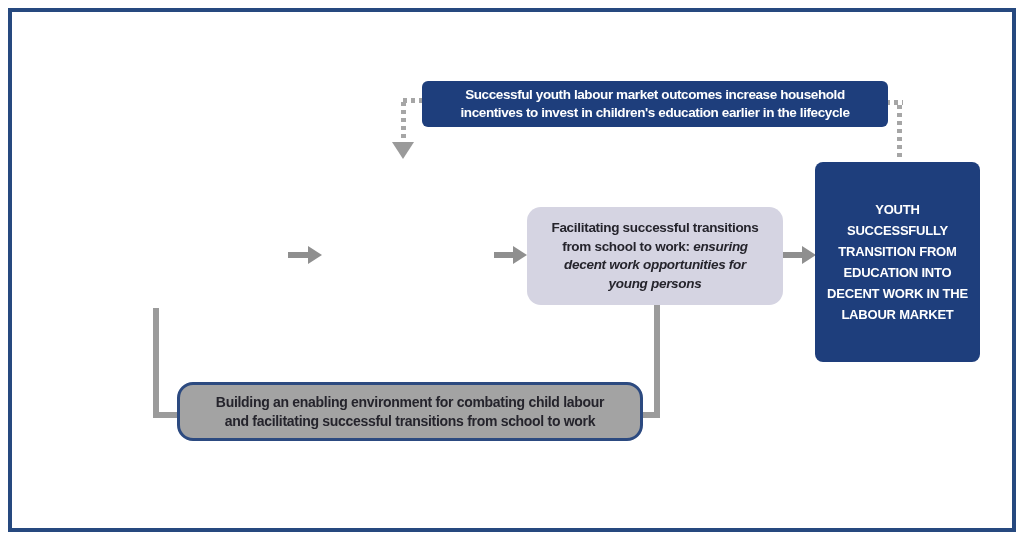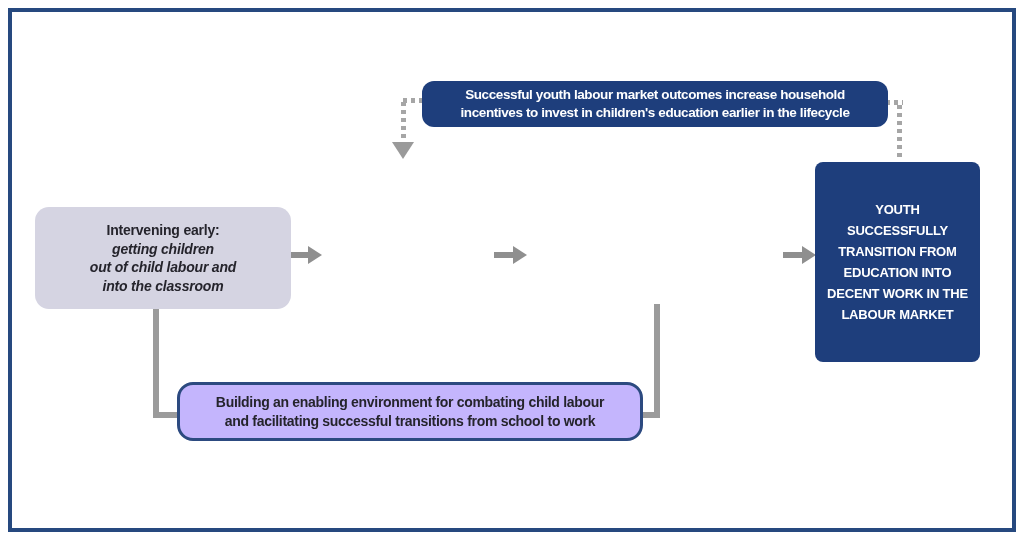--- a/index.html
+++ b/index.html
@@ -11,42 +11,42 @@
     position:absolute;left:8px;top:8px;right:9px;bottom:9px;
     border:4px solid #26497f;background:transparent;
   }
   .box{
     position:absolute;display:flex;align-items:center;justify-content:center;
     text-align:center;font-weight:700;white-space:pre;z-index:3;
   }
   .navy{background:#1e3e7c;color:#ffffff;}
   .lav{background:#d5d4e2;color:#25242c;}
   .top-box{
-    left:422px;top:81px;width:466px;height:46px;border-radius:12px;
+    left:422px;top:81px;width:466px;height:46px;border-radius:6px;
     font-size:13.5px;line-height:18px;letter-spacing:-0.4px;
   }
   .left-box{
     left:35px;top:207px;width:256px;height:102px;border-radius:14px;
     font-size:14px;line-height:18.5px;letter-spacing:-0.2px;
   }
   .center-box{
     left:322px;top:162px;width:172px;height:203px;border-radius:12px;
     font-size:14px;line-height:22px;letter-spacing:-0.2px;
   }
   .mid-box{
     left:527px;top:207px;width:256px;height:98px;border-radius:14px;
     font-size:13.5px;line-height:18.5px;letter-spacing:-0.3px;
   }
   .right-box{
     left:815px;top:162px;width:165px;height:200px;border-radius:8px;
     font-size:13px;line-height:21px;letter-spacing:-0.2px;
   }
   .bottom-box{
     left:177px;top:382px;width:466px;height:59px;border-radius:16px;
-    background:#c4b5fd;border:3px solid #2c4a80;color:#25242c;
+    background:#a3a3a3;border:3px solid #2c4a80;color:#25242c;
     font-size:14px;line-height:19px;letter-spacing:-0.3px;box-sizing:border-box;
   }
   .em{font-style:italic;}
   
   .gline{position:absolute;background:#9b9b9b;z-index:1;}
   
   .arrow{position:absolute;height:18px;z-index:2;}
   .arrow .shaft{position:absolute;left:0;top:6px;height:6px;background:#8f8f8f;}
   .arrow .head{
     position:absolute;right:0;top:0;width:0;height:0;
@@ -95,28 +95,28 @@
   <div class="arrow" style="left:783px;top:246px;width:33px;">
     <div class="shaft" style="width:20px;"></div>
     <div class="head"></div>
   </div>
 
   <div class="box navy top-box">
     <span>Successful youth labour market outcomes increase household
 incentives to invest in children's education earlier in the lifecycle</span>
   </div>
 
-  <div class="box lav left-box">
-    <span><span>Intervening early:
-</span><span class="em">getting children
-out of child labour and
-into the classroom</span></span>
-  </div>
 
 
+  <div class="box lav mid-box">
+    <span><span>Facilitating successful transitions
+from school to work: </span><span class="em">ensuring
+decent work opportunities for
+young persons</span></span>
+  </div>
 
   <div class="box navy right-box">
     <span>YOUTH
 SUCCESSFULLY
 TRANSITION FROM
 EDUCATION INTO
 DECENT WORK IN THE
 LABOUR MARKET</span>
   </div>
 

